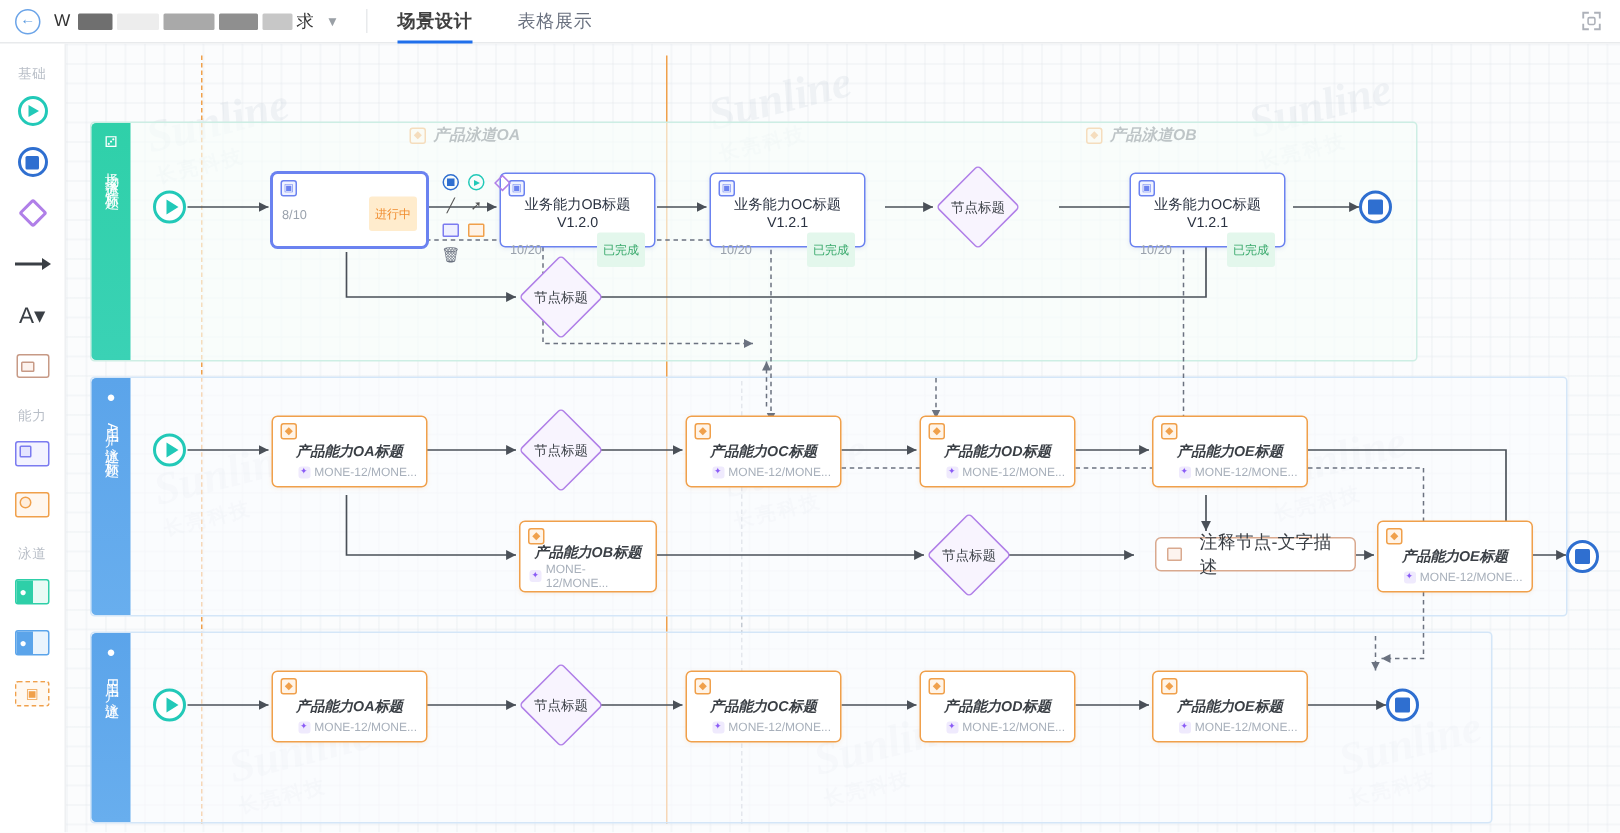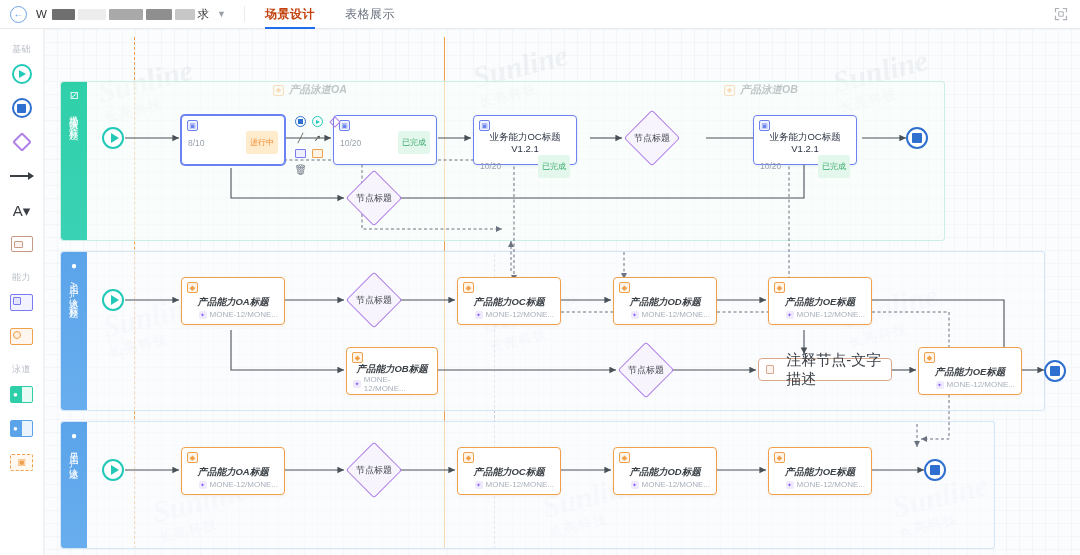--- a/index.html
+++ b/index.html
@@ -38,21 +38,21 @@
   .r3{width:38px;background:#a9a9a9;}
   .r4{width:28px;background:#8f8f8f;}
   .r5{width:22px;background:#c7c7c7;}
   .caret{color:#9aa0a6;font-size:9px;margin-left:5px;}
   .topdiv{width:1px;height:16px;background:#e8eaec;margin:0 20px 0 18px;}
   .tabs{display:flex;align-items:center;height:29px;gap:30px;}
   .tab{
     font-size:12px;color:#6b7280;height:29px;display:flex;align-items:center;
     position:relative;cursor:pointer; letter-spacing:.5px;
   }
-  .tab.active{color:#c2410c;font-weight:bold;font-family:Liberation Mono, monospace;}
+  .tab.active{color:#404040;font-weight:bold;font-family:Liberation Mono, monospace;}
   .tab.active:after{
     content:"";position:absolute;left:0;right:0;bottom:0;height:2px;background:#1f6feb;
   }
   .fullscreen-btn{
     margin-left:auto;margin-right:12px;width:14px;height:14px;cursor:pointer;opacity:.55;
   }
 
   
   #palette{
     position:absolute;left:0;top:29px;width:44px;height:526px;
@@ -181,21 +181,21 @@
   .circ{position:absolute;border-radius:50%;display:flex;align-items:center;justify-content:center;}
   .circ.start{width:22px;height:22px;border:2.2px solid #22c9b8;background:#fff;}
   .circ.start:after{content:"";border-left:8px solid #22c9b8;border-top:5px solid transparent;
     border-bottom:5px solid transparent;margin-left:3px;}
   .circ.end{width:22px;height:22px;border:2.2px solid #2f6fd0;background:#fff;}
   .circ.end:after{content:"";width:10px;height:10px;background:#2f6fd0;border-radius:1px;}
 
   
   .notenode{
     position:absolute;border:1.2px solid #d9a98f;border-radius:4px;background:#fff;
-    display:flex;align-items:center;gap:12px;padding:0 7px;font-size:15px;color:#3a3f45;
+    display:flex;align-items:center;gap:12px;padding:0 7px;font-size:12px;color:#3a3f45;margin-left:12px;
   }
   .notenode .ni{width:10px;height:9px;border:1.2px solid #d9a98f;border-radius:1px;background:#fdf4ef;}
 
   
   .lane{position:absolute;border-radius:3px;}
   .lane .hdr{
     position:absolute;left:0;top:0;bottom:0;width:26px;border-radius:3px 0 0 3px;
     display:flex;flex-direction:column;align-items:center;padding-top:9px;gap:7px;
   }
   .lane .hdr .lbl{
@@ -432,20 +432,21 @@
       <div class="nfoot">
         <span class="cnt">8/10</span>
         <span class="badge doing">进行中</span>
       </div>
     </div>
 
     <div class="node blue" style="left:289px;top:86px;width:104px;height:50px;">
       <div class="nhead">
           <span class="nicon">▣</span>
         </div>
+      <div class="ntitle">业务能力OB标题V1.2.0</div>
       <div class="nfoot">
         <span class="cnt">10/20</span>
         <span class="badge done">已完成</span>
       </div>
     </div>
 
     <div class="node blue" style="left:429px;top:86px;width:104px;height:50px;">
       <div class="nhead">
           <span class="nicon">▣</span>
         </div>

